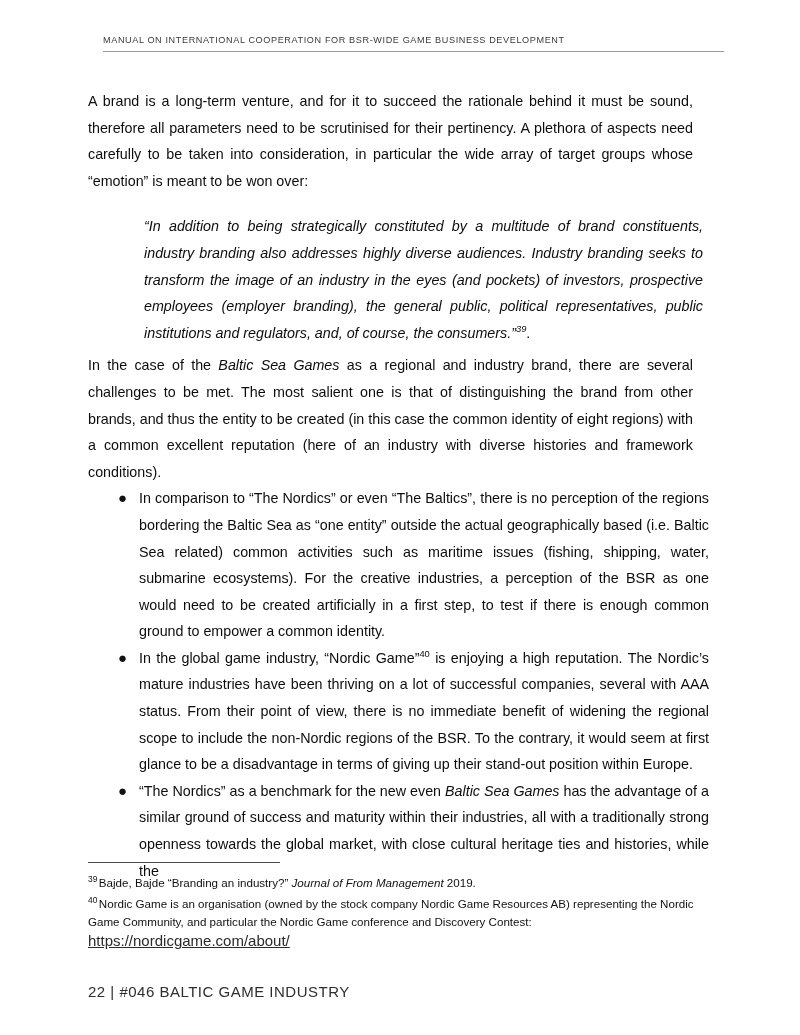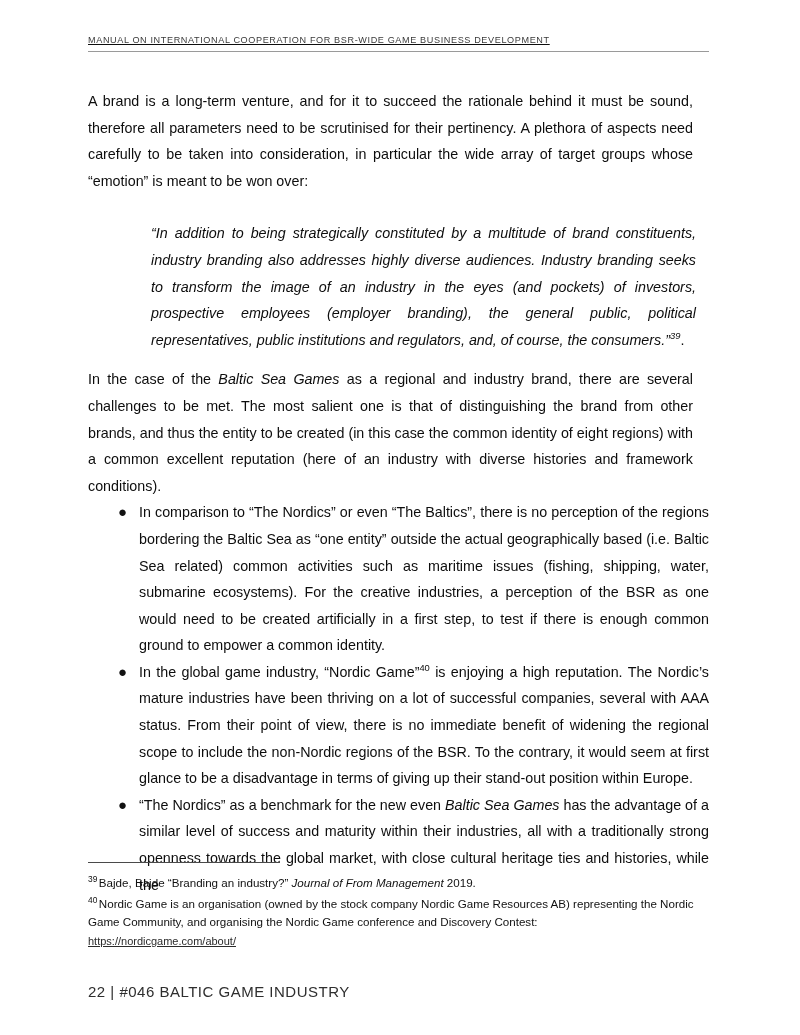--- a/index.html
+++ b/index.html
@@ -20,24 +20,23 @@
     position: absolute;
     left: 0; top: 0;
     width: 800px;
     height: 1035px;
     background: #fff;
   }
 
   
   .running-header {
     position: absolute;
-    left: 88px;
+    left: 103px;
     top: 35px;
     width: 621px;
-    text-decoration: underline;
   }
   .running-header .rh-text {
     font-size: 9.1px;
     letter-spacing: 0.62px;
     color: #3a3a3a;
     text-transform: uppercase;
     white-space: nowrap;
     font-family: "Liberation Sans", sans-serif;
   }
   .running-header .rh-rule {
@@ -59,21 +58,21 @@
     margin: 0 16px 0 0;
     font-size: 14.3px;
     line-height: 26.6px;
     text-align: justify;
     text-justify: inter-word;
     color: #0d0d0d;
     hyphens: none;
   }
 
   .blockquote {
-    margin: 13px;
+    margin: 6px;
     padding: 0 0 0 50px;
     font-size: 14.3px;
     line-height: 26.6px;
     text-align: justify;
     font-style: italic;
     color: #0d0d0d;
   }
 
   .spacer-quote-top { height: 13px; }
   .spacer-quote-bot { height: 0px; }
@@ -135,21 +134,21 @@
   .footnote sup {
     font-size: 8.4px;
     vertical-align: super;
     line-height: 0;
     margin-right: 1.5px;
   }
   .footnote .fn-italic { font-style: italic; }
   .footnote-link {
     color: #2a2a2a;
     text-decoration: underline;
-    font-size: 11px;
+    font-size: 15px;
   }
 
   
   .page-footer {
     position: absolute;
     left: 88px;
     top: 983px;
     font-size: 15px;
     letter-spacing: 0.5px;
     color: #2e2e2e;
@@ -190,35 +189,35 @@
         <span class="li-text">In comparison to “The Nordics” or even “The Baltics”, there is no perception of the regions bordering the Baltic Sea as “one entity” outside the actual geographically based (i.e. Baltic Sea related) common activities such as maritime issues (fishing, shipping, water, submarine ecosystems). For the creative industries, a perception of the BSR as one would need to be created artificially in a first step, to test if there is enough common ground to empower a common identity.</span>
       </li>
 
       <li>
         <span class="bullet-mark">●</span>
         <span class="li-text"><span>In the global game industry, “Nordic Game”</span><sup class="fn-ref">40</sup><span> is enjoying a high reputation. The Nordic’s mature industries have been thriving on a lot of successful companies, several with AAA status. From their point of view, there is no immediate benefit of widening the regional scope to include the non-Nordic regions of the BSR. To the contrary, it would seem at first glance to be a disadvantage in terms of giving up their stand-out position within Europe.</span></span>
       </li>
 
       <li>
         <span class="bullet-mark">●</span>
-        <span class="li-text"><span>“The Nordics” as a benchmark for the new even </span><i class="title-italic">Baltic Sea Games</i><span> has the advantage of a similar level of success and maturity within their industries, all with a traditionally strong openness towards the global market, with close cultural heritage ties and histories, while the</span></span>
+        <span class="li-text"><span>“The Nordics” as a benchmark for the new even </span><i class="title-italic">Baltic Sea Games</i><span> has the advantage of a similar ground of success and maturity within their industries, all with a traditionally strong openness towards the global market, with close cultural heritage ties and histories, while the</span></span>
       </li>
 
     </ul>
 
   </div>
 
   <div class="footnotes">
     <div class="fn-rule"></div>
 
     <p class="footnote">
       <sup>39</sup><span>Bajde, Bajde “Branding an industry?” </span><span class="fn-italic">Journal of From Management</span><span> 2019.</span>
     </p>
 
     <p class="footnote">
-      <sup>40</sup><span>Nordic Game is an organisation (owned by the stock company Nordic Game Resources AB) representing the Nordic Game Community, and organising the Nordic Game conference and Discovery Contest:</span><br>
+      <sup>40</sup><span>Nordic Game is an organisation (owned by the stock company Nordic Game Resources AB) representing the Nordic Game Community, and particular the Nordic Game conference and Discovery Contest:</span><br>
       <a class="footnote-link" href="#">https://nordicgame.com/about/</a>
     </p>
   </div>
 
   <div class="page-footer">22 | #046 BALTIC GAME INDUSTRY</div>
 
 </div>
 
 </body></html>

